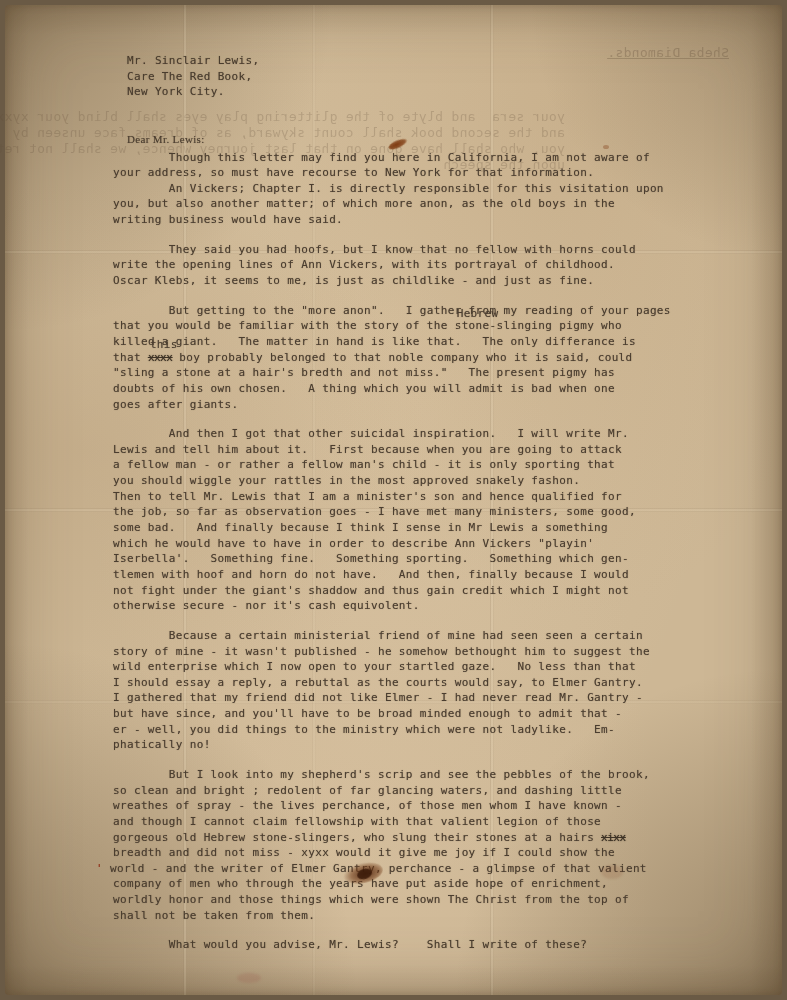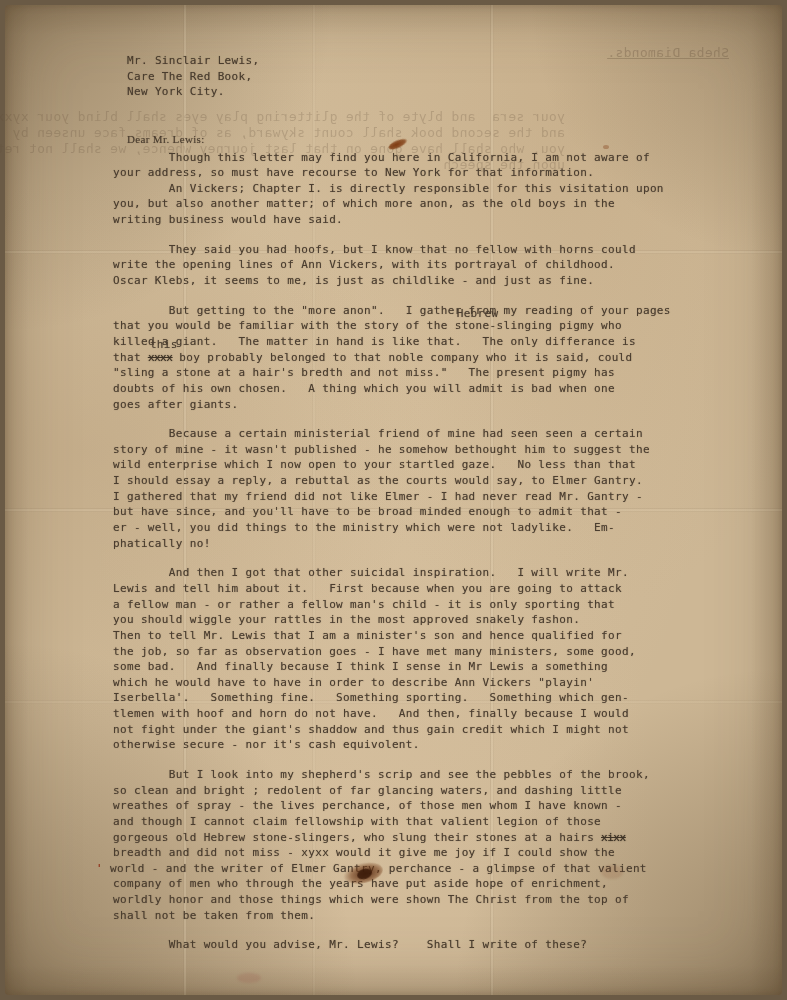--- a/index.html
+++ b/index.html
@@ -115,42 +115,42 @@
         <div class="para">
           <div class="tline"><span>        But getting to the "more anon".   I gathe</span><span class="stack">r from<span class="below">Hebrew</span></span><span> my reading of your pages</span></div>
           <div class="tline"><span>that you would be familiar with the story of the stone-slinging pigmy who</span></div>
           <div class="tline"><span>kille</span><span class="stack">d a <span class="below">this</span></span><span>giant.   The matter in hand is like that.   The only differance is</span></div>
           <div class="tline"><span>that </span><span class="struck">xxxx</span><span> boy probably belonged to that noble company who it is said, could</span></div>
           <div class="tline"><span>"sling a stone at a hair's bredth and not miss."   The present pigmy has</span></div>
           <div class="tline"><span>doubts of his own chosen.   A thing which you will admit is bad when one</span></div>
           <div class="tline"><span>goes after giants.</span></div>
         </div>
         <div class="para">
-          <div class="tline"><span>        Because a certain ministerial friend of mine had seen seen a certain</span></div>
-          <div class="tline"><span>story of mine - it wasn't published - he somehow bethought him to suggest the</span></div>
-          <div class="tline"><span>wild enterprise which I now open to your startled gaze.   No less than that</span></div>
-          <div class="tline"><span>I should essay a reply, a rebuttal as the courts would say, to Elmer Gantry.</span></div>
-          <div class="tline"><span>I gathered that my friend did not like Elmer - I had never read Mr. Gantry -</span></div>
-          <div class="tline"><span>but have since, and you'll have to be broad minded enough to admit that -</span></div>
-          <div class="tline"><span>er - well, you did things to the ministry which were not ladylike.   Em-</span></div>
-          <div class="tline"><span>phatically no!</span></div>
-        </div>
-        <div class="para">
           <div class="tline"><span>        And then I got that other suicidal inspiration.   I will write Mr.</span></div>
           <div class="tline"><span>Lewis and tell him about it.   First because when you are going to attack</span></div>
           <div class="tline"><span>a fellow man - or rather a fellow man's child - it is only sporting that</span></div>
           <div class="tline"><span>you should wiggle your rattles in the most approved snakely fashon.</span></div>
           <div class="tline"><span>Then to tell Mr. Lewis that I am a minister's son and hence qualified for</span></div>
           <div class="tline"><span>the job, so far as observation goes - I have met many ministers, some good,</span></div>
           <div class="tline"><span>some bad.   And finally because I think I sense in Mr Lewis a something</span></div>
           <div class="tline"><span>which he would have to have in order to describe Ann Vickers "playin'</span></div>
           <div class="tline"><span>Iserbella'.   Something fine.   Something sporting.   Something which gen-</span></div>
           <div class="tline"><span>tlemen with hoof and horn do not have.   And then, finally because I would</span></div>
           <div class="tline"><span>not fight under the giant's shaddow and thus gain credit which I might not</span></div>
           <div class="tline"><span>otherwise secure - nor it's cash equivolent.</span></div>
+        </div>
+        <div class="para">
+          <div class="tline"><span>        Because a certain ministerial friend of mine had seen seen a certain</span></div>
+          <div class="tline"><span>story of mine - it wasn't published - he somehow bethought him to suggest the</span></div>
+          <div class="tline"><span>wild enterprise which I now open to your startled gaze.   No less than that</span></div>
+          <div class="tline"><span>I should essay a reply, a rebuttal as the courts would say, to Elmer Gantry.</span></div>
+          <div class="tline"><span>I gathered that my friend did not like Elmer - I had never read Mr. Gantry -</span></div>
+          <div class="tline"><span>but have since, and you'll have to be broad minded enough to admit that -</span></div>
+          <div class="tline"><span>er - well, you did things to the ministry which were not ladylike.   Em-</span></div>
+          <div class="tline"><span>phatically no!</span></div>
         </div>
         <div class="para">
           <div class="tline"><span>        But I look into my shepherd's scrip and see the pebbles of the brook,</span></div>
           <div class="tline"><span>so clean and bright ; redolent of far glancing waters, and dashing little</span></div>
           <div class="tline"><span>wreathes of spray - the lives perchance, of those men whom I have known -</span></div>
           <div class="tline"><span>and though I cannot claim fellowship with that valient legion of those</span></div>
           <div class="tline"><span>gorgeous old Hebrew stone-slingers, who slung their stones at a hairs </span><span class="struck">xixx</span></div>
           <div class="tline"><span>breadth and did not miss - xyxx would it give me joy if I could show the</span></div>
           <div class="tline"><span class="redmark">' </span><span>world - and the writer of Elmer Gantry, perchance - a glimpse of that valient</span></div>
           <div class="tline"><span>company of men who through the years have put aside hope of enrichment,</span></div>

